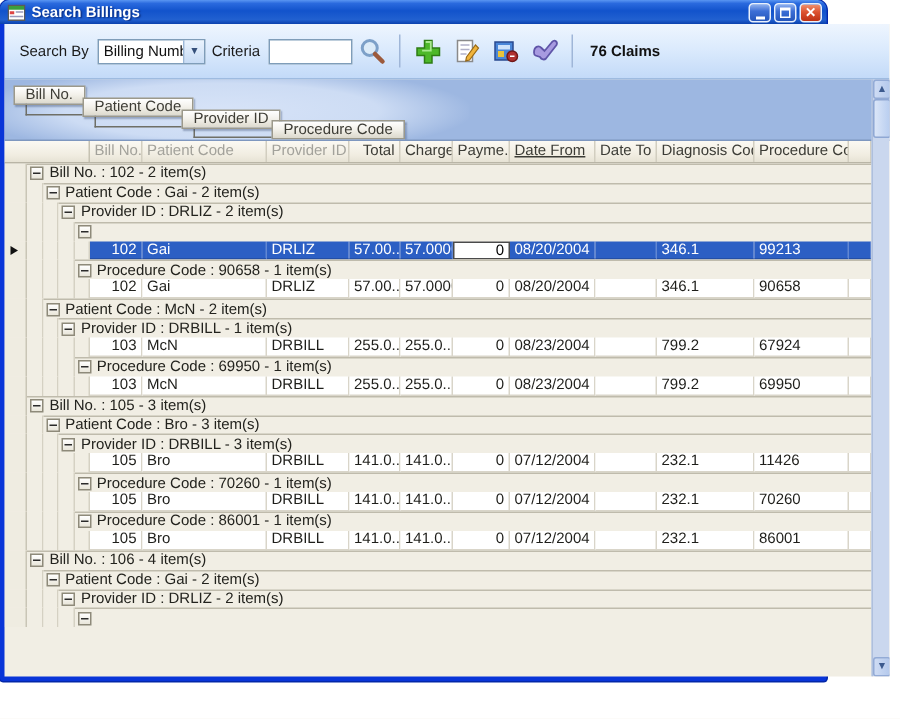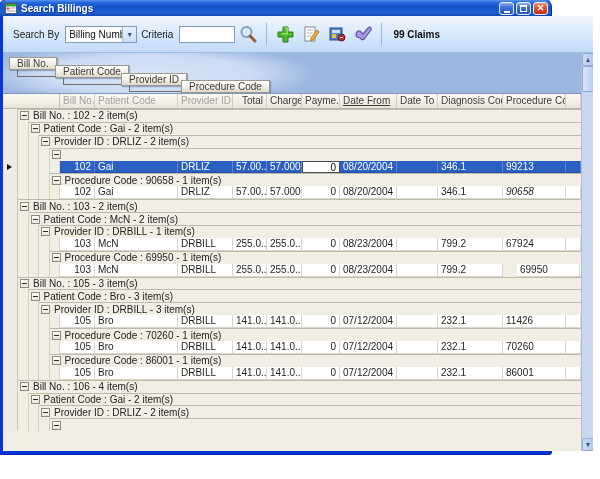--- a/index.html
+++ b/index.html
@@ -161,21 +161,21 @@
           <circle cx="13.5" cy="12.5" r="3.5" fill="#b03030" stroke="#701818"></circle>
           <path d="M12 12.5 h3" stroke="#fff" stroke-width="1"></path>
         </svg>
       </div>
       <div class="ticon">
         <svg width="20" height="18" viewBox="0 0 20 18">
           <path d="M3 10 C3 6 6 5 8 7 L10 9 L15 3 C17 1 19 3 18 5 L11 14 C10 15 8 15 7 13 L4 12 C3 11.6 3 11 3 10 z" fill="#a79ae0" stroke="#5f55a8" stroke-width="1.2"></path>
         </svg>
       </div>
       <div class="tsep"></div>
-      <span class="claims">99 Claims</span>
+      <span class="claims">76 Claims</span>
     </div>
 
     <div class="grouppanel">
       <div class="ellipse"></div>
       <div class="gconn" style="left:14px;top:16px;width:38px;height:8px;"></div>
       <div class="gconn" style="left:60px;top:24px;width:58px;height:8px;"></div>
       <div class="gconn" style="left:126px;top:32px;width:52px;height:7px;"></div>
       <div class="gchip" style="left:6px;top:4px;">Bill No.</div>
       <div class="gchip" style="left:52px;top:12px;">Patient Code</div>
       <div class="gchip" style="left:118px;top:20px;">Provider ID</div>
@@ -269,29 +269,22 @@
           <div class="strip"></div>
           <div class="dcell r" style="flex-basis: 35px;">102</div>
           <div class="dcell" style="flex-basis: 83px;">Gai</div>
           <div class="dcell" style="flex-basis: 55px;">DRLIZ</div>
           <div class="dcell r" style="flex-basis: 34px;">57.00...</div>
           <div class="dcell" style="flex-basis: 35px;">57.0000</div>
           <div class="dcell r" style="flex-basis: 38px;">0</div>
           <div class="dcell" style="flex-basis: 57px;">08/20/2004</div>
           <div class="dcell" style="flex-basis: 41px;"></div>
           <div class="dcell" style="flex-basis: 65px;">346.1</div>
-          <div class="dcell" style="flex-basis: 63px; font-style: italic;">90658</div>
-          <div class="dcell" style="flex-basis: 15px;"></div>
-        </div>
-        <div class="grow">
-          <div class="indic"></div>
-          <div class="gcell">
-            <div class="expbox"></div>
-            <span>Bill No. : 103 - 2 item(s)</span>
-          </div>
+          <div class="dcell" style="flex-basis: 63px;">90658</div>
+          <div class="dcell" style="flex-basis: 15px;"></div>
         </div>
         <div class="grow">
           <div class="indic"></div>
           <div class="strip"></div>
           <div class="gcell">
             <div class="expbox"></div>
             <span>Patient Code : McN - 2 item(s)</span>
           </div>
         </div>
         <div class="grow">
@@ -339,21 +332,21 @@
           <div class="strip"></div>
           <div class="dcell r" style="flex-basis: 35px;">103</div>
           <div class="dcell" style="flex-basis: 83px;">McN</div>
           <div class="dcell" style="flex-basis: 55px;">DRBILL</div>
           <div class="dcell r" style="flex-basis: 34px;">255.0...</div>
           <div class="dcell" style="flex-basis: 35px;">255.0...</div>
           <div class="dcell r" style="flex-basis: 38px;">0</div>
           <div class="dcell" style="flex-basis: 57px;">08/23/2004</div>
           <div class="dcell" style="flex-basis: 41px;"></div>
           <div class="dcell" style="flex-basis: 65px;">799.2</div>
-          <div class="dcell" style="flex-basis: 63px; margin-left: 14px;">69950</div>
+          <div class="dcell" style="flex-basis: 63px;">69950</div>
           <div class="dcell" style="flex-basis: 15px;"></div>
         </div>
         <div class="grow">
           <div class="indic"></div>
           <div class="gcell">
             <div class="expbox"></div>
             <span>Bill No. : 105 - 3 item(s)</span>
           </div>
         </div>
         <div class="grow">

